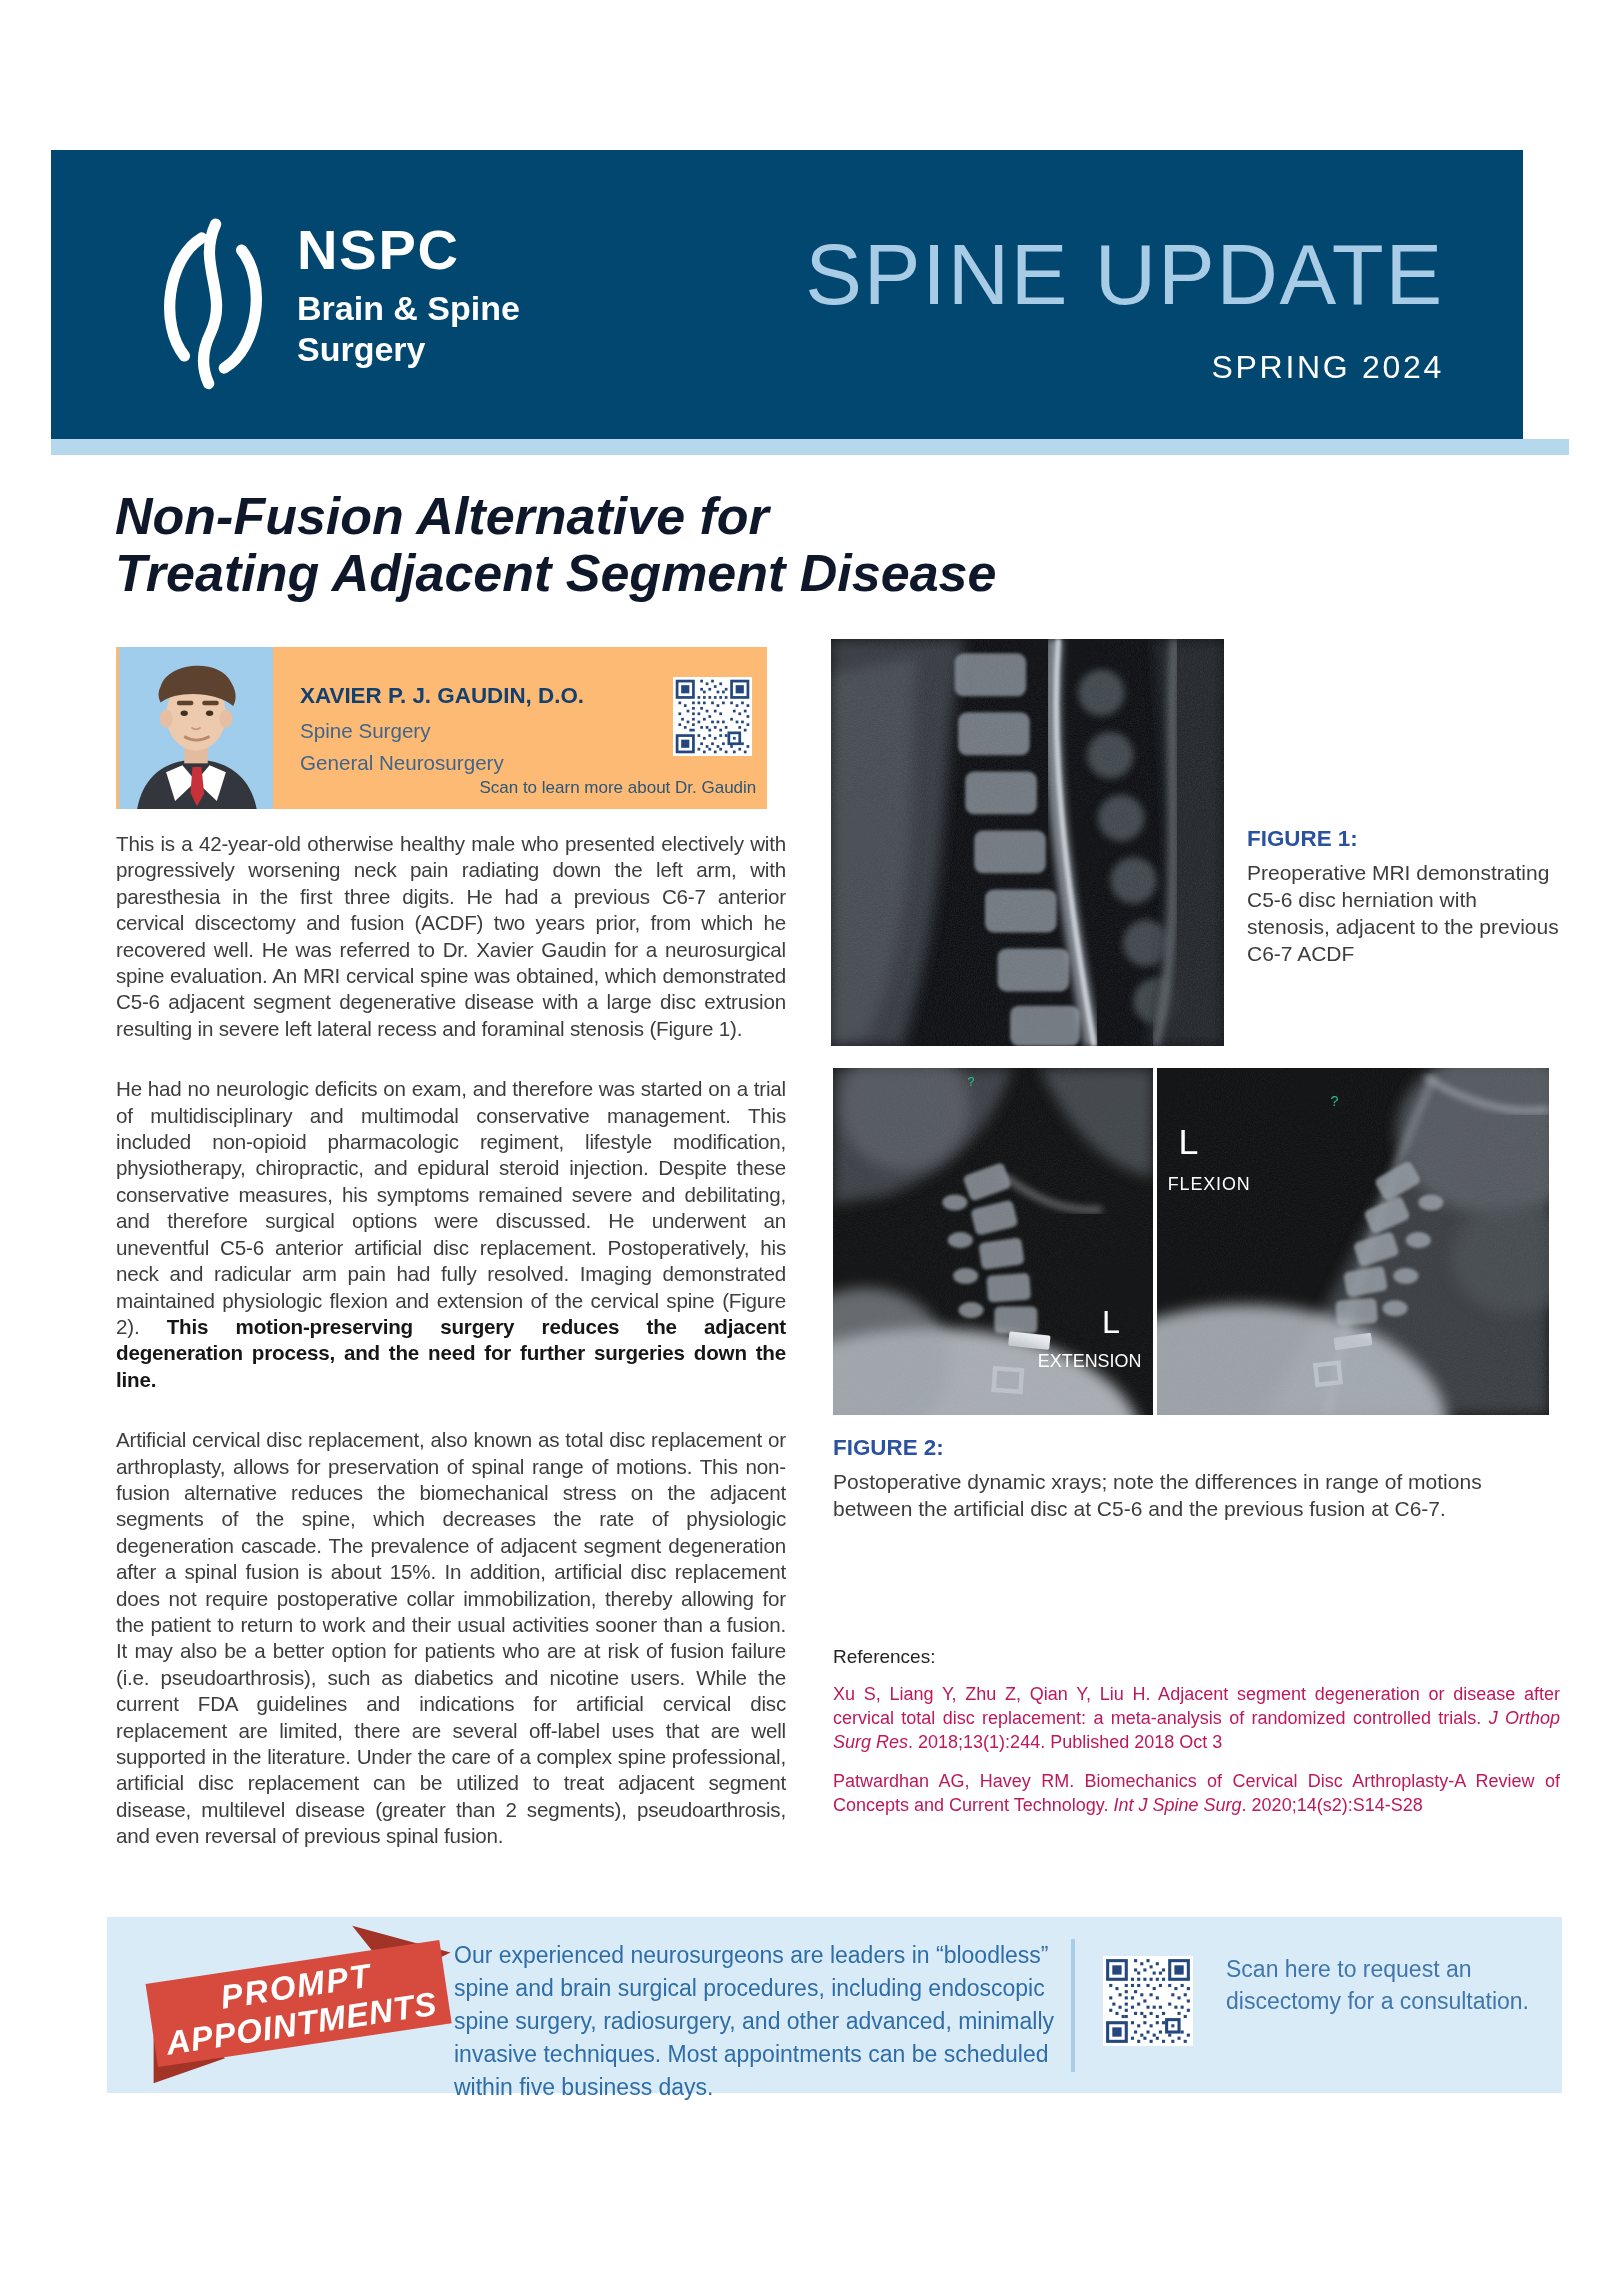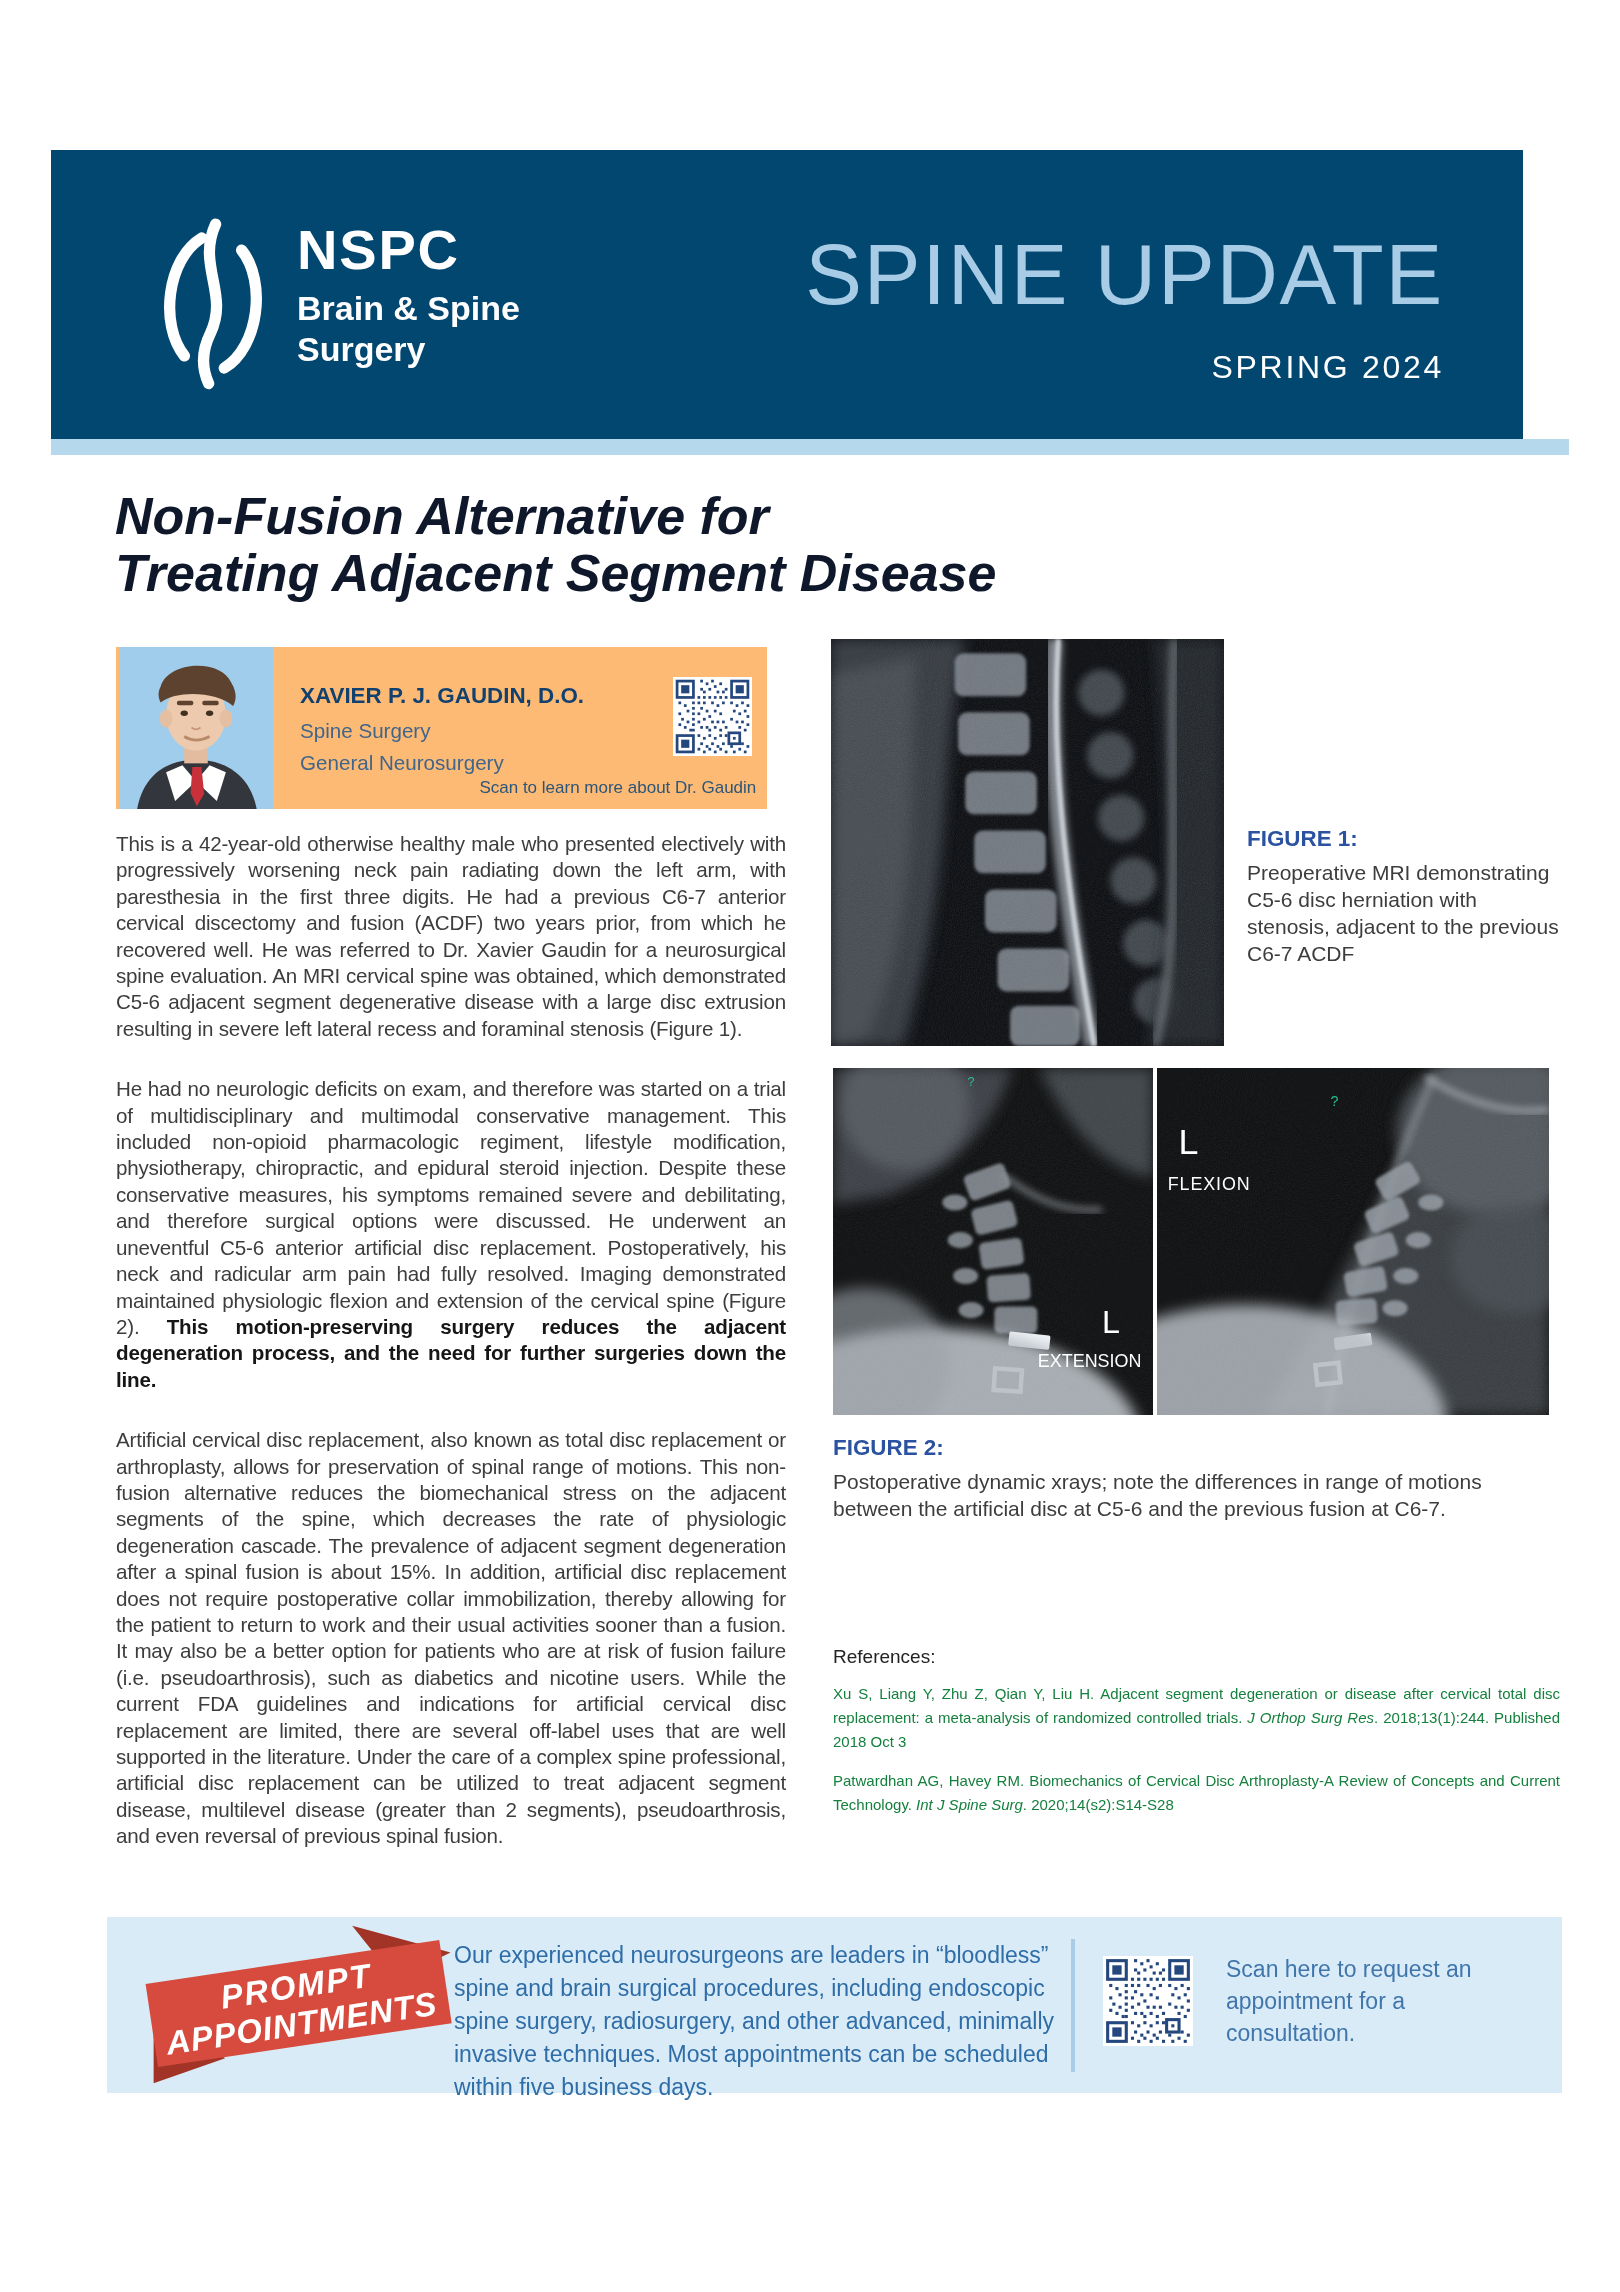--- a/index.html
+++ b/index.html
@@ -44,21 +44,21 @@
   .fig-label{font-size:22.4px;font-weight:bold;color:#2a52a0;margin-bottom:7.2px;}
   .fig-text{font-size:21px;line-height:27px;color:#3d3d3d;}
   .xray-left{left:833px;top:1068px;width:320px;height:347px;}
   .xray-right{left:1157px;top:1068px;width:392px;height:347px;}
   .fig2-caption{left:833px;top:1435px;width:727px;}
   .fig2-caption .fig-text{font-size:21px;line-height:27px;}
 
   
   .references{left:833px;top:1646px;width:727px;}
   .ref-heading{font-size:19px;font-weight:normal;color:#232323;margin-bottom:14px;}
-  .ref-item{font-size:15px;line-height:24px;color:#15803d;text-align:justify;margin-bottom:15px;}
+  .ref-item{font-size:18px;line-height:24px;color:#be185d;text-align:justify;margin-bottom:15px;}
   .ref-item i{font-style:italic;}
 
   
   .banner{left:107px;top:1917px;width:1455px;height:176px;background:#d9ebf7;}
   .ribbon{left:34px;top:7.2px;width:315px;height:161px;}
   .banner-message{left:347px;top:21.5px;width:627px;font-size:23px;line-height:33px;color:#2e6da7;}
   .banner-divider{left:964px;top:21.5px;width:3.6px;height:133px;background:#a9cde6;}
   .banner-qr{left:996px;top:39px;width:90px;height:90px;}
   .banner-qr-caption{left:1119px;top:36px;width:313px;font-size:23px;line-height:32px;color:#4076ac;}
 
@@ -361,17 +361,17 @@
         <text x="176" y="82" text-anchor="middle" font-family="Liberation Sans, sans-serif" font-size="37" font-weight="bold" font-style="italic" letter-spacing="2" fill="#ffffff">PROMPT</text>
         <text x="176" y="124" text-anchor="middle" font-family="Liberation Sans, sans-serif" font-size="37" font-weight="bold" font-style="italic" letter-spacing="1" fill="#ffffff">APPOINTMENTS</text>
       </g>
     </svg>
     <div class="abs banner-message">Our experienced neurosurgeons are leaders in “bloodless” spine and brain surgical procedures, including endoscopic spine surgery, radiosurgery, and other advanced, minimally invasive techniques. Most appointments can be scheduled within five business days.</div>
     <div class="abs banner-divider"></div>
     <svg class="abs banner-qr" viewBox="0 0 29 29">
       <rect width="29" height="29" fill="#ffffff"></rect>
       <use href="#qr-mark"></use>
     </svg>
-    <div class="abs banner-qr-caption">Scan here to request an appointment for a consultation.</div>
+    <div class="abs banner-qr-caption">Scan here to request an discectomy for a consultation.</div>
   </div>
 
 </div>
 
 
 </body></html>

